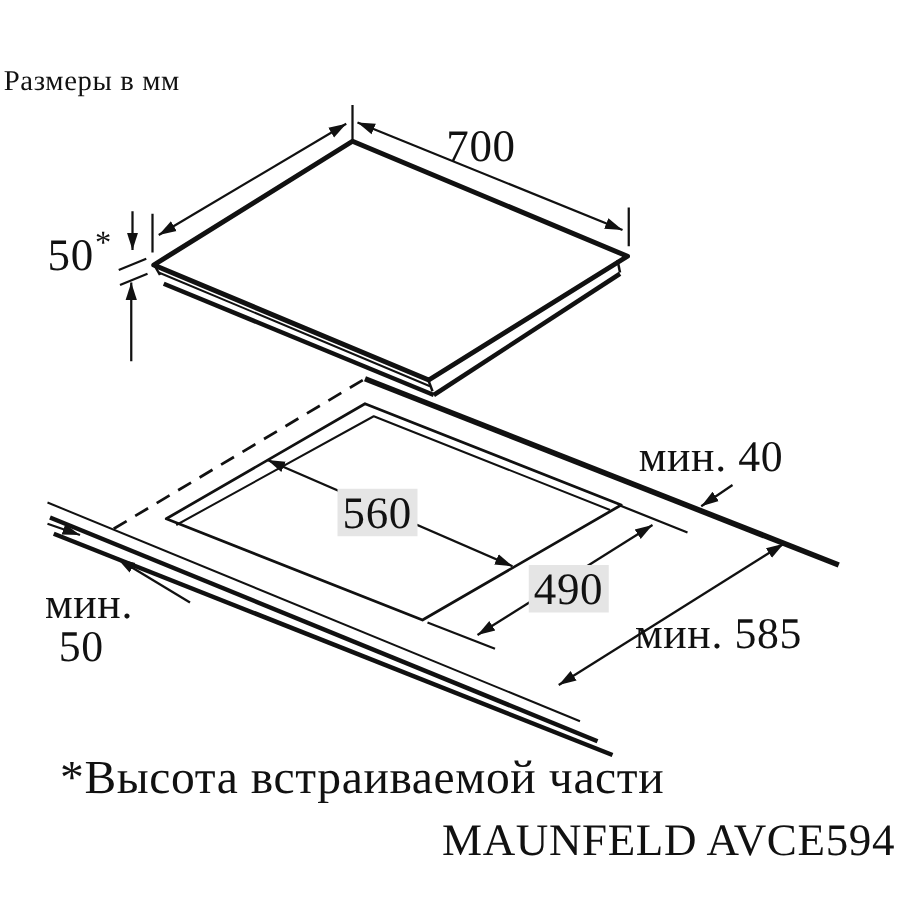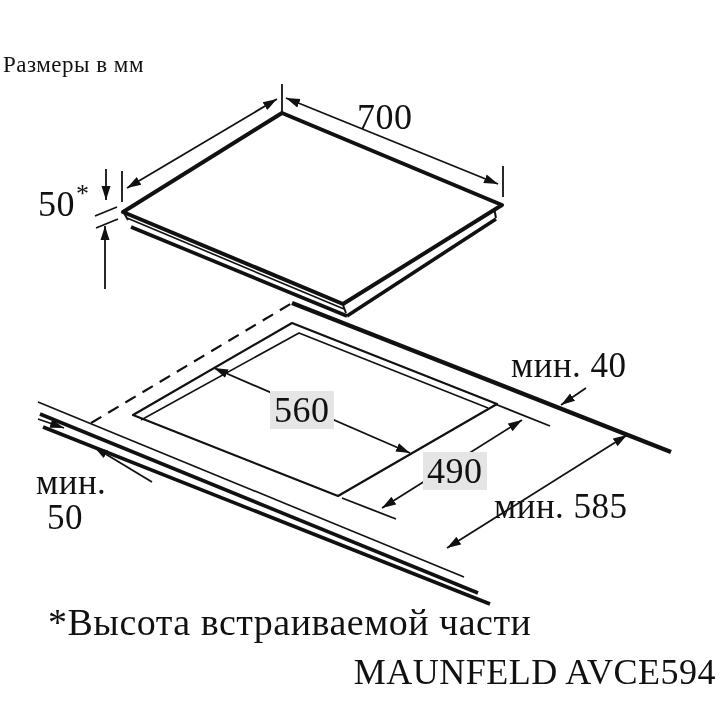--- a/index.html
+++ b/index.html
@@ -101,21 +101,21 @@
 
 
   <div class="lbl dim" style="left:38px; top:181px;"><span>50</span><sup class="star">*</sup></div>
 
   <div class="lbl dim dim-on-line" style="left:270px; top:391px;">560</div>
 
   <div class="lbl dim dim-on-line" style="left:423px; top:452px;">490</div>
 
   <div class="lbl min" style="left:511px; top:348px;">мин. 40</div>
 
-  <div class="lbl min" style="left:494px; top:489px;">мин. 585</div>
+  <div class="lbl min" style="left:508px; top:489px;">мин. 585</div>
 
   <div class="lbl min" style="left:36px; top:465px;">мин.</div>
   <div class="lbl min" style="left:47px; top:500px;">50</div>
 
   <div class="lbl foot" style="left:2px; top:603px;">*Высота встраиваемой части</div>
 
   <div class="lbl model" style="right:4px; top:654px;">MAUNFELD AVCE594</div>
 
 </div>
 

